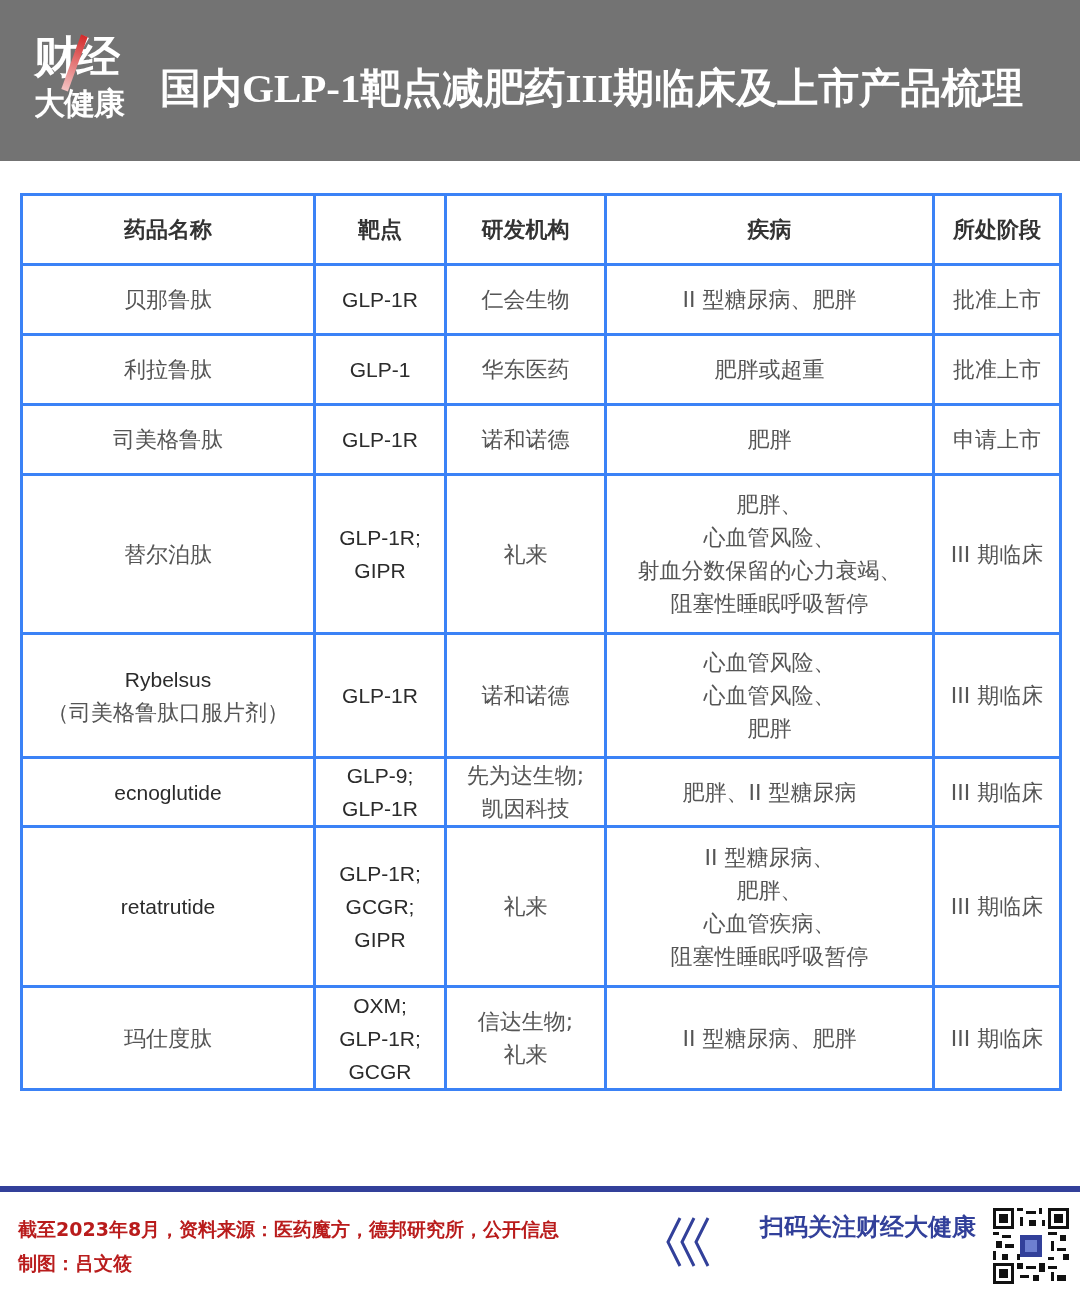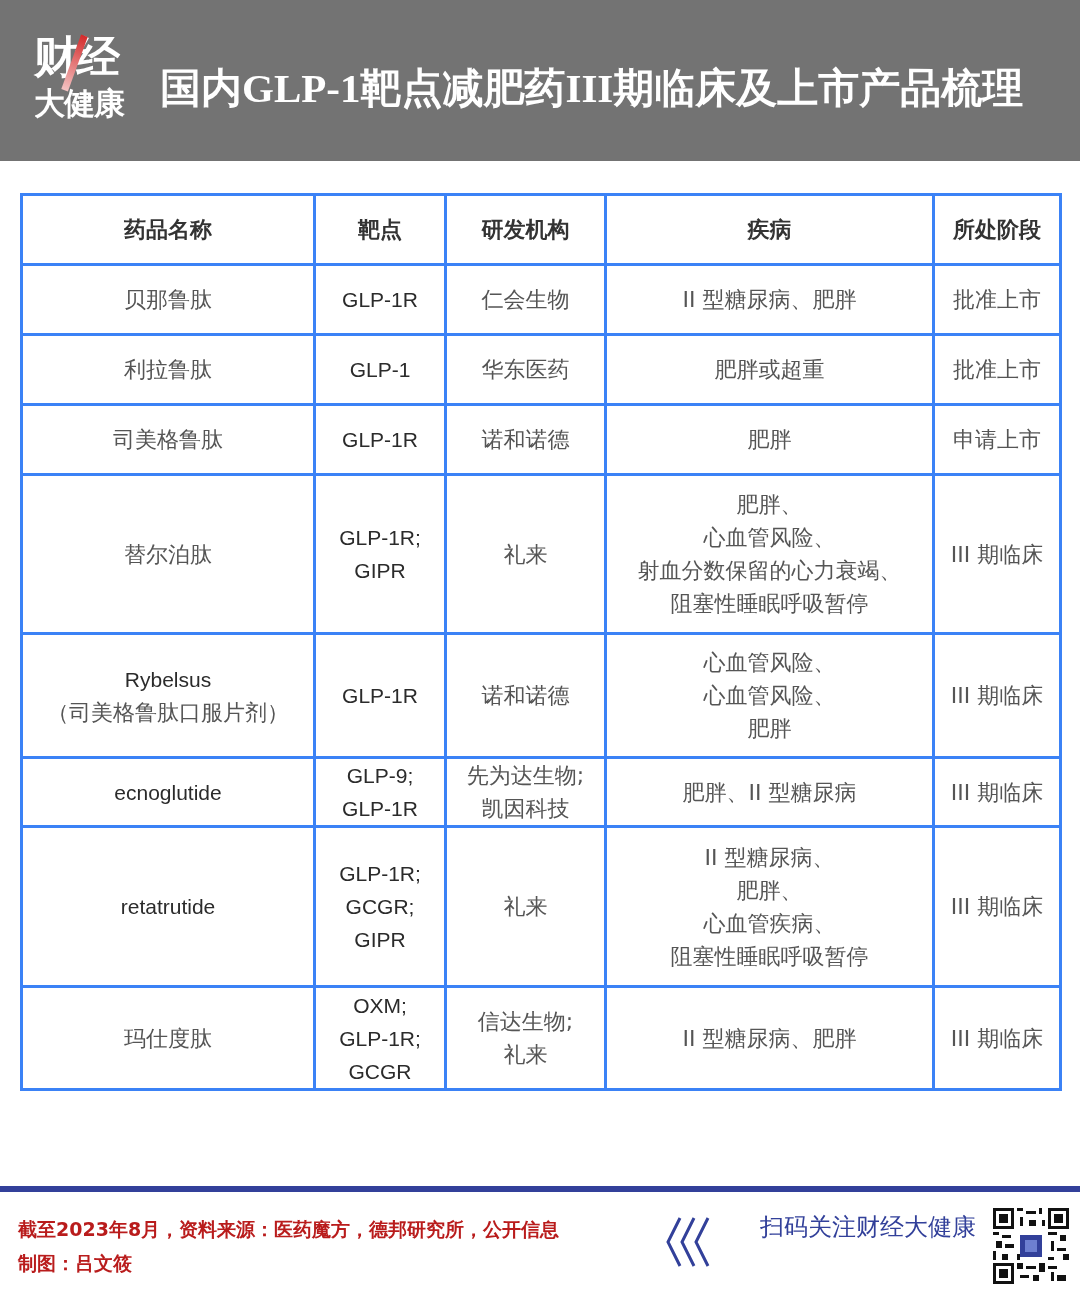--- a/index.html
+++ b/index.html
@@ -48,21 +48,21 @@
   .footnote {
     position: absolute; left: 18px; top: 1212px; font-size: 19px; line-height: 34px; color: #b91c1c;
     font-weight: bold; white-space: nowrap;
   }
   .chevrons {
     position: absolute; left: 662px; top: 1212px; font-size: 54px; line-height: 60px; color: #32409a;
     letter-spacing: -14px; font-family: "DejaVu Sans", sans-serif;
   }
   .promo {
     position: absolute; right: 104px; top: 1208px; text-align: right; color: #32409a;
-    font-weight: normal; font-size: 24px; line-height: 38px; white-space: nowrap;
+    font-weight: bold; font-size: 24px; line-height: 38px; white-space: nowrap;
   }
   .qr {
     position: absolute; left: 993px; top: 1208px; width: 76px; height: 76px; background: #fff;
   }
   .qr svg { width: 76px; height: 76px; display: block; }
 </style>
 </head>
 <body>
 
 <div class="header">

